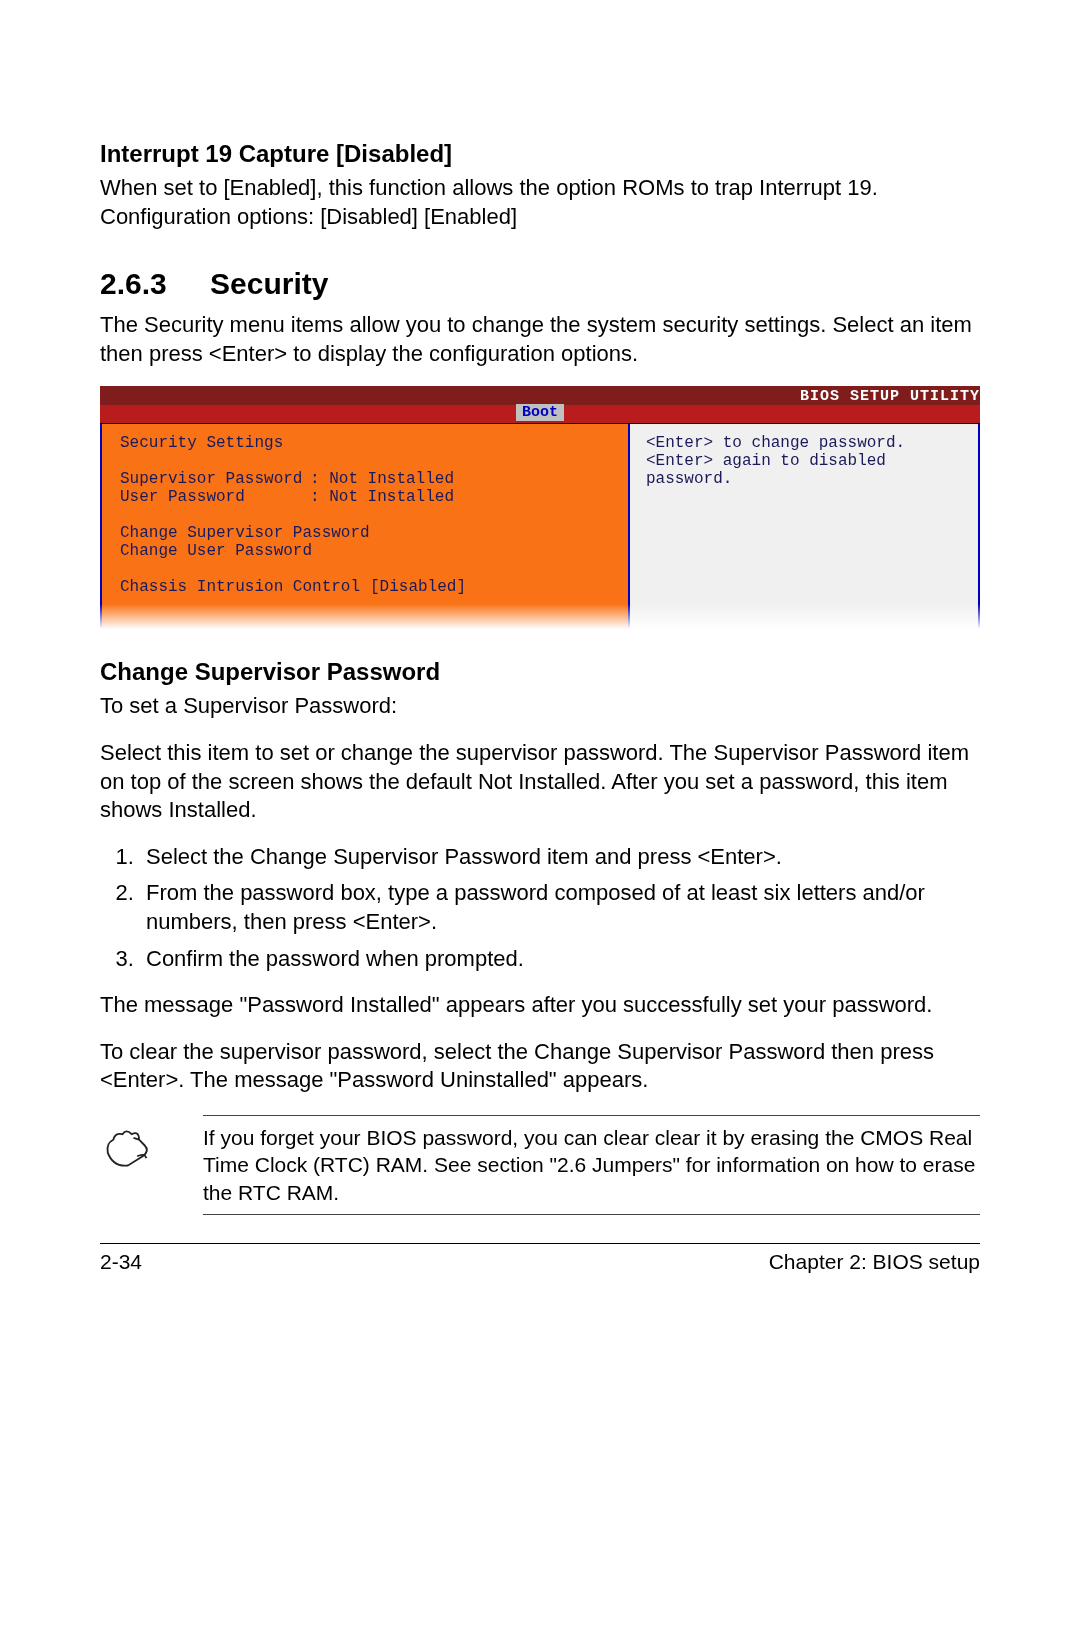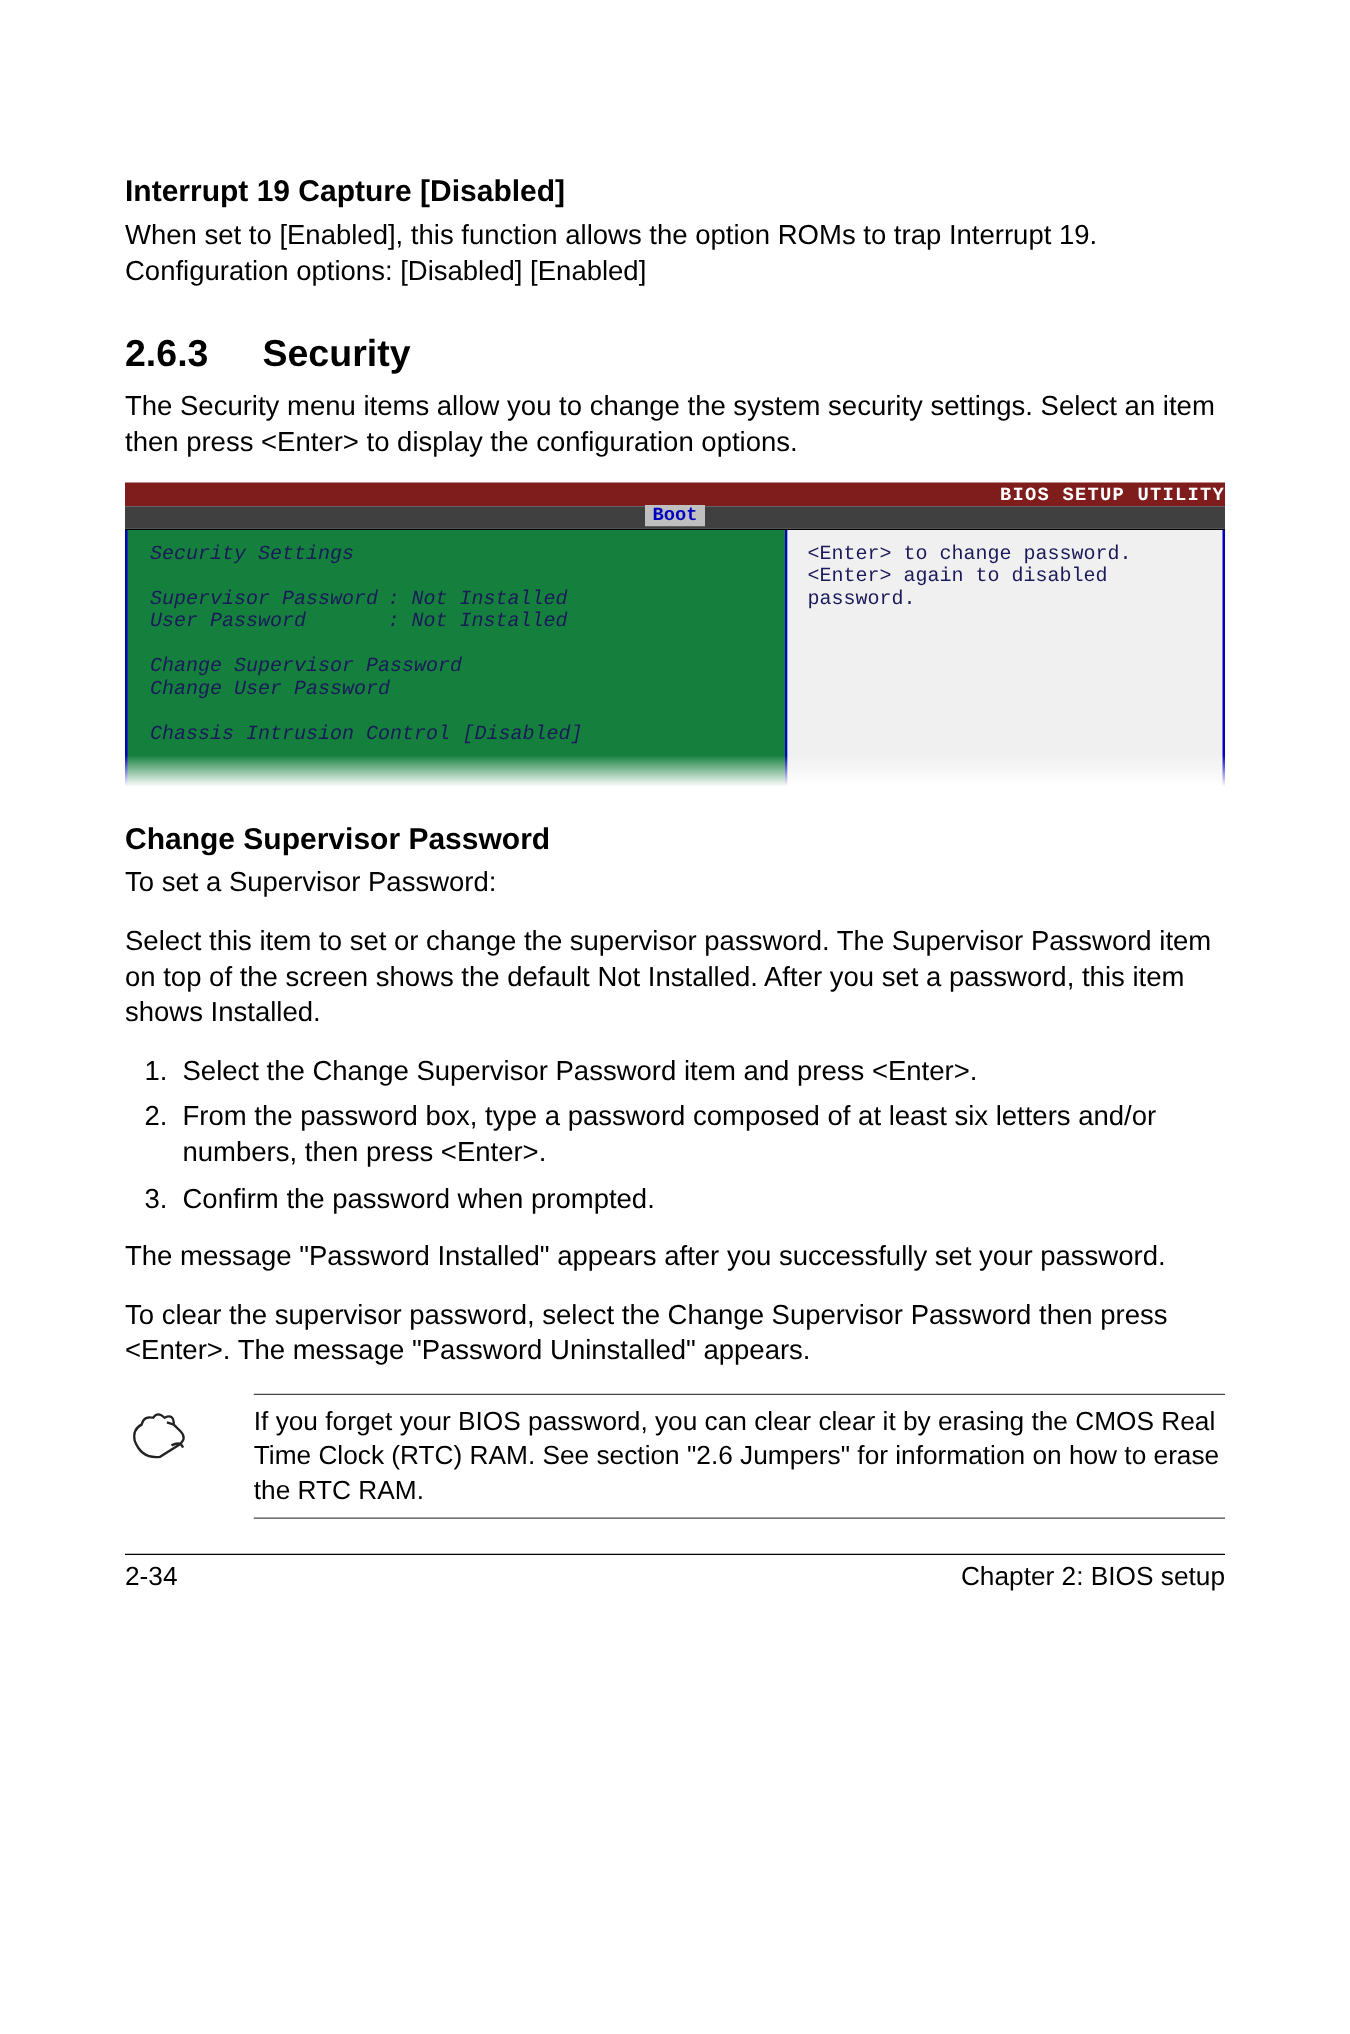--- a/index.html
+++ b/index.html
@@ -53,47 +53,46 @@
     background: #7f1d1d;
     color: #fff;
     text-align: right;
     font-weight: bold;
     font-family: "Courier New", monospace;
     letter-spacing: 1px;
     padding: 2px 0 0 0;
     font-size: 15px;
   }
   .bios-tab-row {
-    background: #404040;
+    background: #b91c1c;
     display: flex;
     justify-content: center;
     padding-bottom: 2px;
   }
   .bios-tab {
     background: #c0c0c0;
     color: #0000c0;
     font-weight: bold;
     padding: 0 6px;
     font-size: 15px;
     margin-top: -1px;
   }
   .bios-body {
     display: flex;
     border-top: 1px solid #000;
     width: 100%;
   }
   .bios-left {
     flex: 1.55;
-    background: #15803d;
+    background: #f97316;
     padding: 10px 18px 36px 18px;
     border-right: 2px solid #0000c0;
     border-left: 2px solid #0000c0;
     white-space: pre;
     color: #1a1a5a;
-    font-style: italic;
   }
   .bios-right {
     flex: 1;
     background: #f0f0f0;
     padding: 10px 16px 36px 16px;
     border-right: 2px solid #0000c0;
     color: #1a1a5a;
   }
   .bios-bottom-fade {
     position: absolute;

